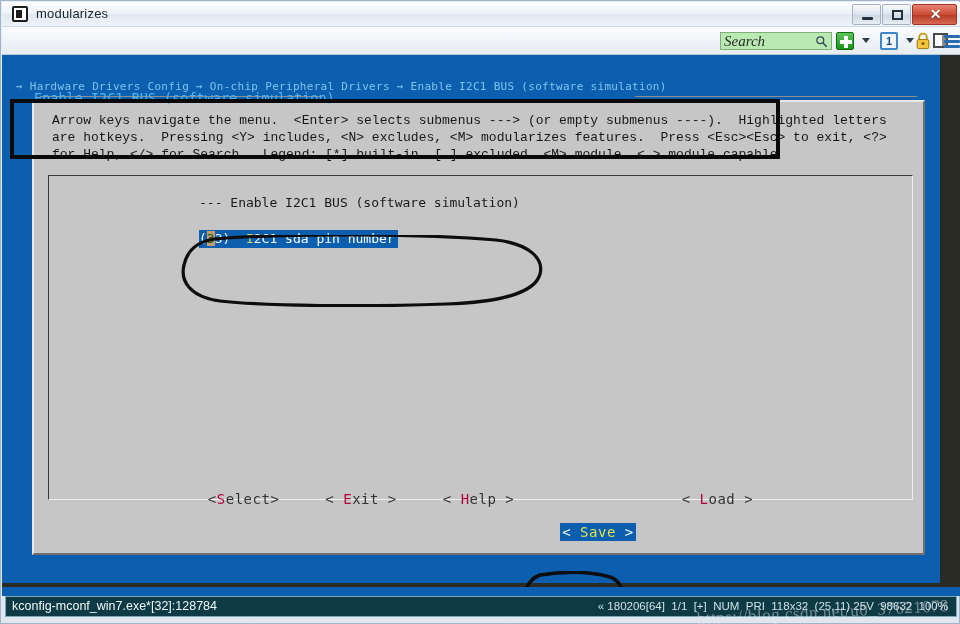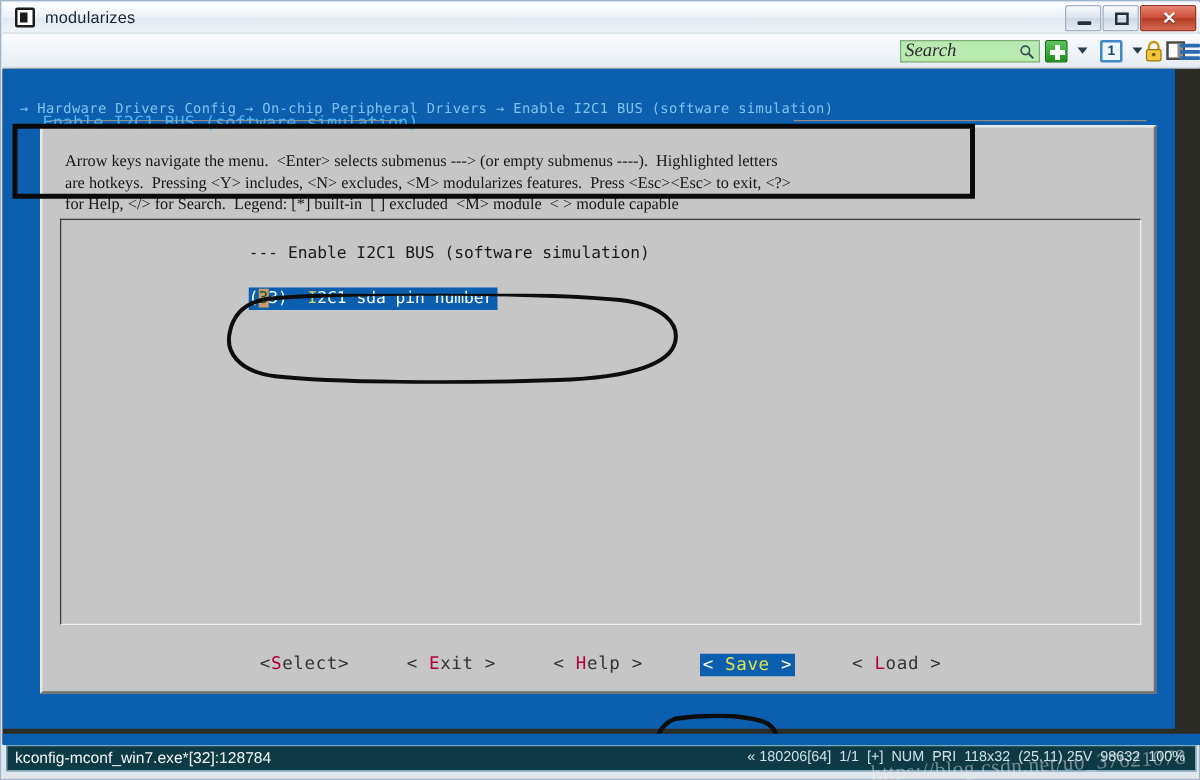--- a/index.html
+++ b/index.html
@@ -174,22 +174,21 @@
   }
   .dialog-title-line {
     position: absolute; top: -6px; height: 1px; background: #8d8d8d;
   }
   .dtl-left { left: 6px; width: 282px; }
   .dtl-right { right: 6px; width: 282px; }
 
   .help-text {
     position: absolute; left: 18px; top: 10px;
     font-size: 13px; line-height: 17px; color: #171717; white-space: pre;
-    font-family: Liberation Serif, serif;
-    margin-top: 8px;
+    font-family: Liberation Mono, monospace;
   }
 
   .listbox {
     position: absolute; left: 14px; top: 73px; width: 865px; height: 325px;
     background: #c6c6c6;
     border-top: 1px solid #3a3a3a; border-left: 1px solid #3a3a3a;
     border-right: 1px solid #efefef; border-bottom: 1px solid #efefef;
   }
   .lb-item {
     position: absolute; left: 150px;
@@ -207,21 +206,21 @@
   .btnbar {
     position: absolute; left: 0; bottom: 12px; width: 893px;
     display: flex; justify-content: center; gap: 46px;
     font-family: "DejaVu Sans Mono", "Liberation Mono", monospace;
     font-size: 14px; white-space: pre;
   }
   .btn { color: #333333; letter-spacing: .5px; }
   .btn .brk { color: #333333; }
   .btn .hk { color: #b4003c; }
   .btn.sel {
-    background: #0b5fae; color: #ffffff; padding: 1px 2px;
+    background: #0b5fae; color: #ffffff; padding: 1px 2px; margin-top: 32px;
   }
   .btn.sel .brk { color: #ffffff; }
   .btn.sel .hk { color: #e2e24e; }
   .btn.sel .rest { color: #e2e24e; }
 
   
   .ann { position: absolute; pointer-events: none; }
   .ann-rect {
     left: 8px; top: 44px; width: 770px; height: 60px;
     border: 4px solid #0a0a0a;

